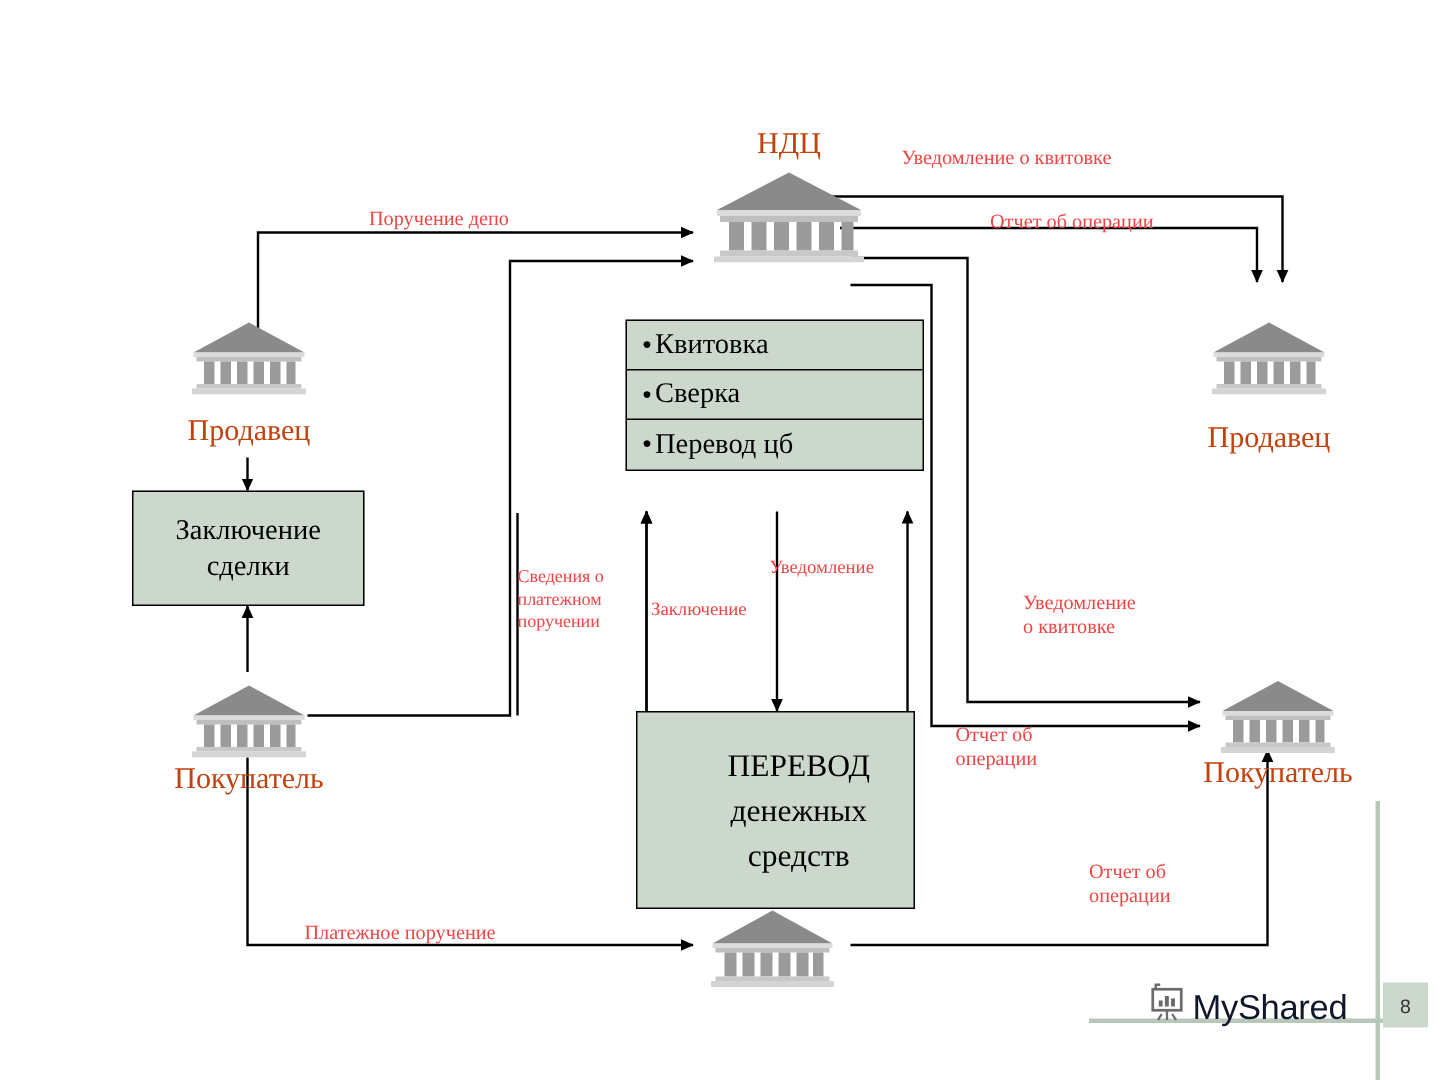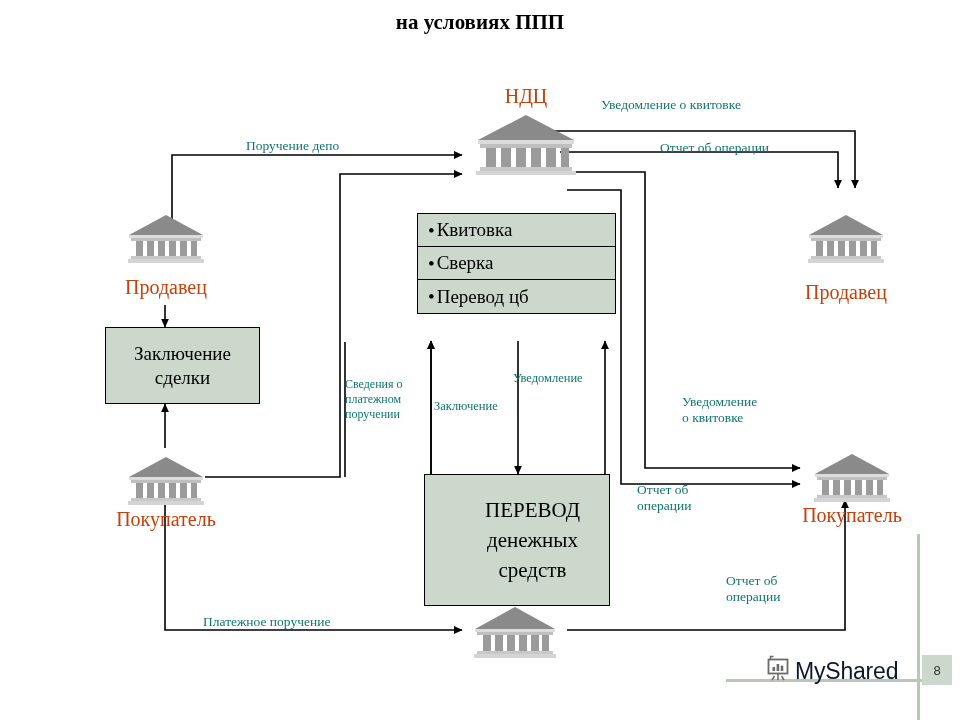--- a/index.html
+++ b/index.html
@@ -31,21 +31,21 @@
     text-align:center;
     font-size:20px;
     line-height:22px;
     white-space:nowrap;
     color:#c2410c;
   }
   .edge-label{
     position:absolute;
     font-size:13.5px;
     line-height:16px;
-    color:#0f766e;
+    color:#ef4444;
     white-space:pre-line;
   }
   .edge-label.center{text-align:center;}
   .box{
     position:absolute;
     background:#ccd8cc;
     border:1px solid #000;
     box-sizing:border-box;
     display:flex;
     align-items:center;
@@ -99,21 +99,20 @@
     font-size:13px;
     color:#333;
   }
 </style>
 </head>
 <body>
 
 <div id="page">
 
   <div class="title">
-    <div>на условиях ППП</div>
   </div>
 
   <svg id="svg-layer" viewBox="0 0 960 720">
     <defs>
       <marker id="ah" markerWidth="9" markerHeight="9" refX="8" refY="4.5" orient="auto" markerUnits="userSpaceOnUse">
         <path d="M0,0.6 L8.6,4.5 L0,8.4 z" fill="#000"></path>
       </marker>
     </defs>
     <g fill="none" stroke="#000" stroke-width="1.6">
 
@@ -261,21 +260,21 @@
 
   <div class="node-label" style="left:86px;top:276px;width:160px;">Продавец</div>
 
   <div class="node-label" style="left:76px;top:508px;width:180px;">Покупатель</div>
 
   <div class="node-label" style="left:766px;top:281px;width:160px;">Продавец</div>
 
   <div class="node-label" style="left:762px;top:504px;width:180px;">Покупатель</div>
 
 
-  <div class="box" style="left:105px;top:327px;width:155px;height:77px;">Заключение
+  <div class="box" style="left:88px;top:327px;width:155px;height:77px;">Заключение
 сделки</div>
 
   <div class="list-box" style="left:417px;top:213px;width:199px;height:101px;">
     <div class="list-row">
       <span class="bullet">•</span>
       <span>Квитовка</span>
     </div>
     <div class="list-row">
       <span class="bullet">•</span>
       <span>Сверка</span>

